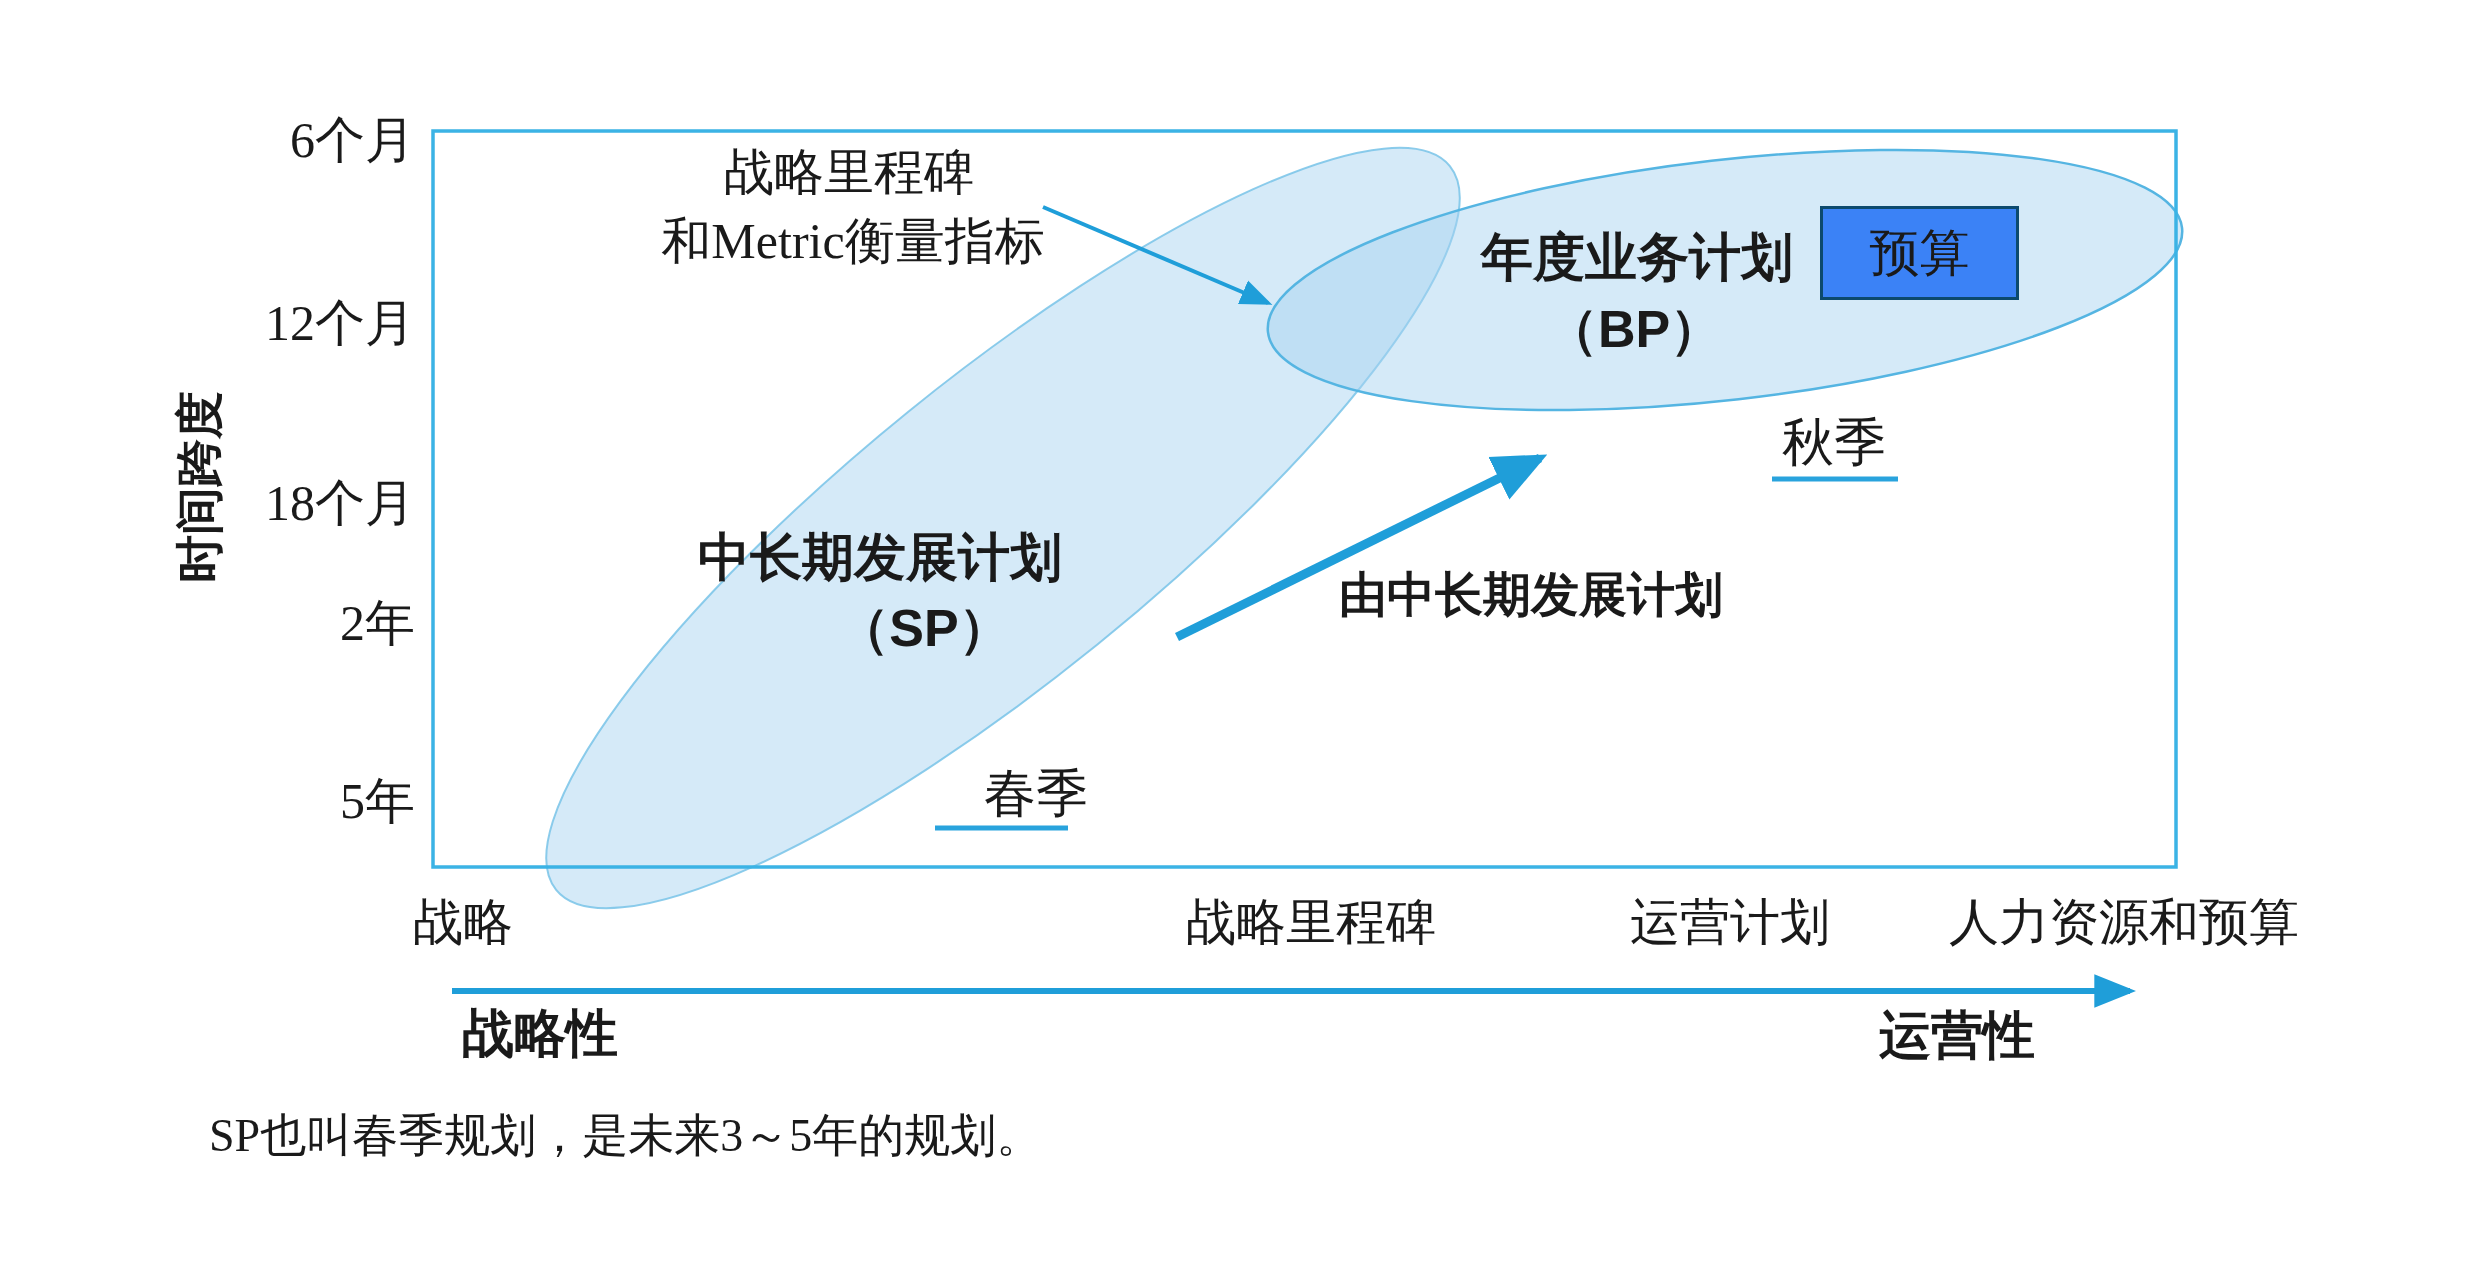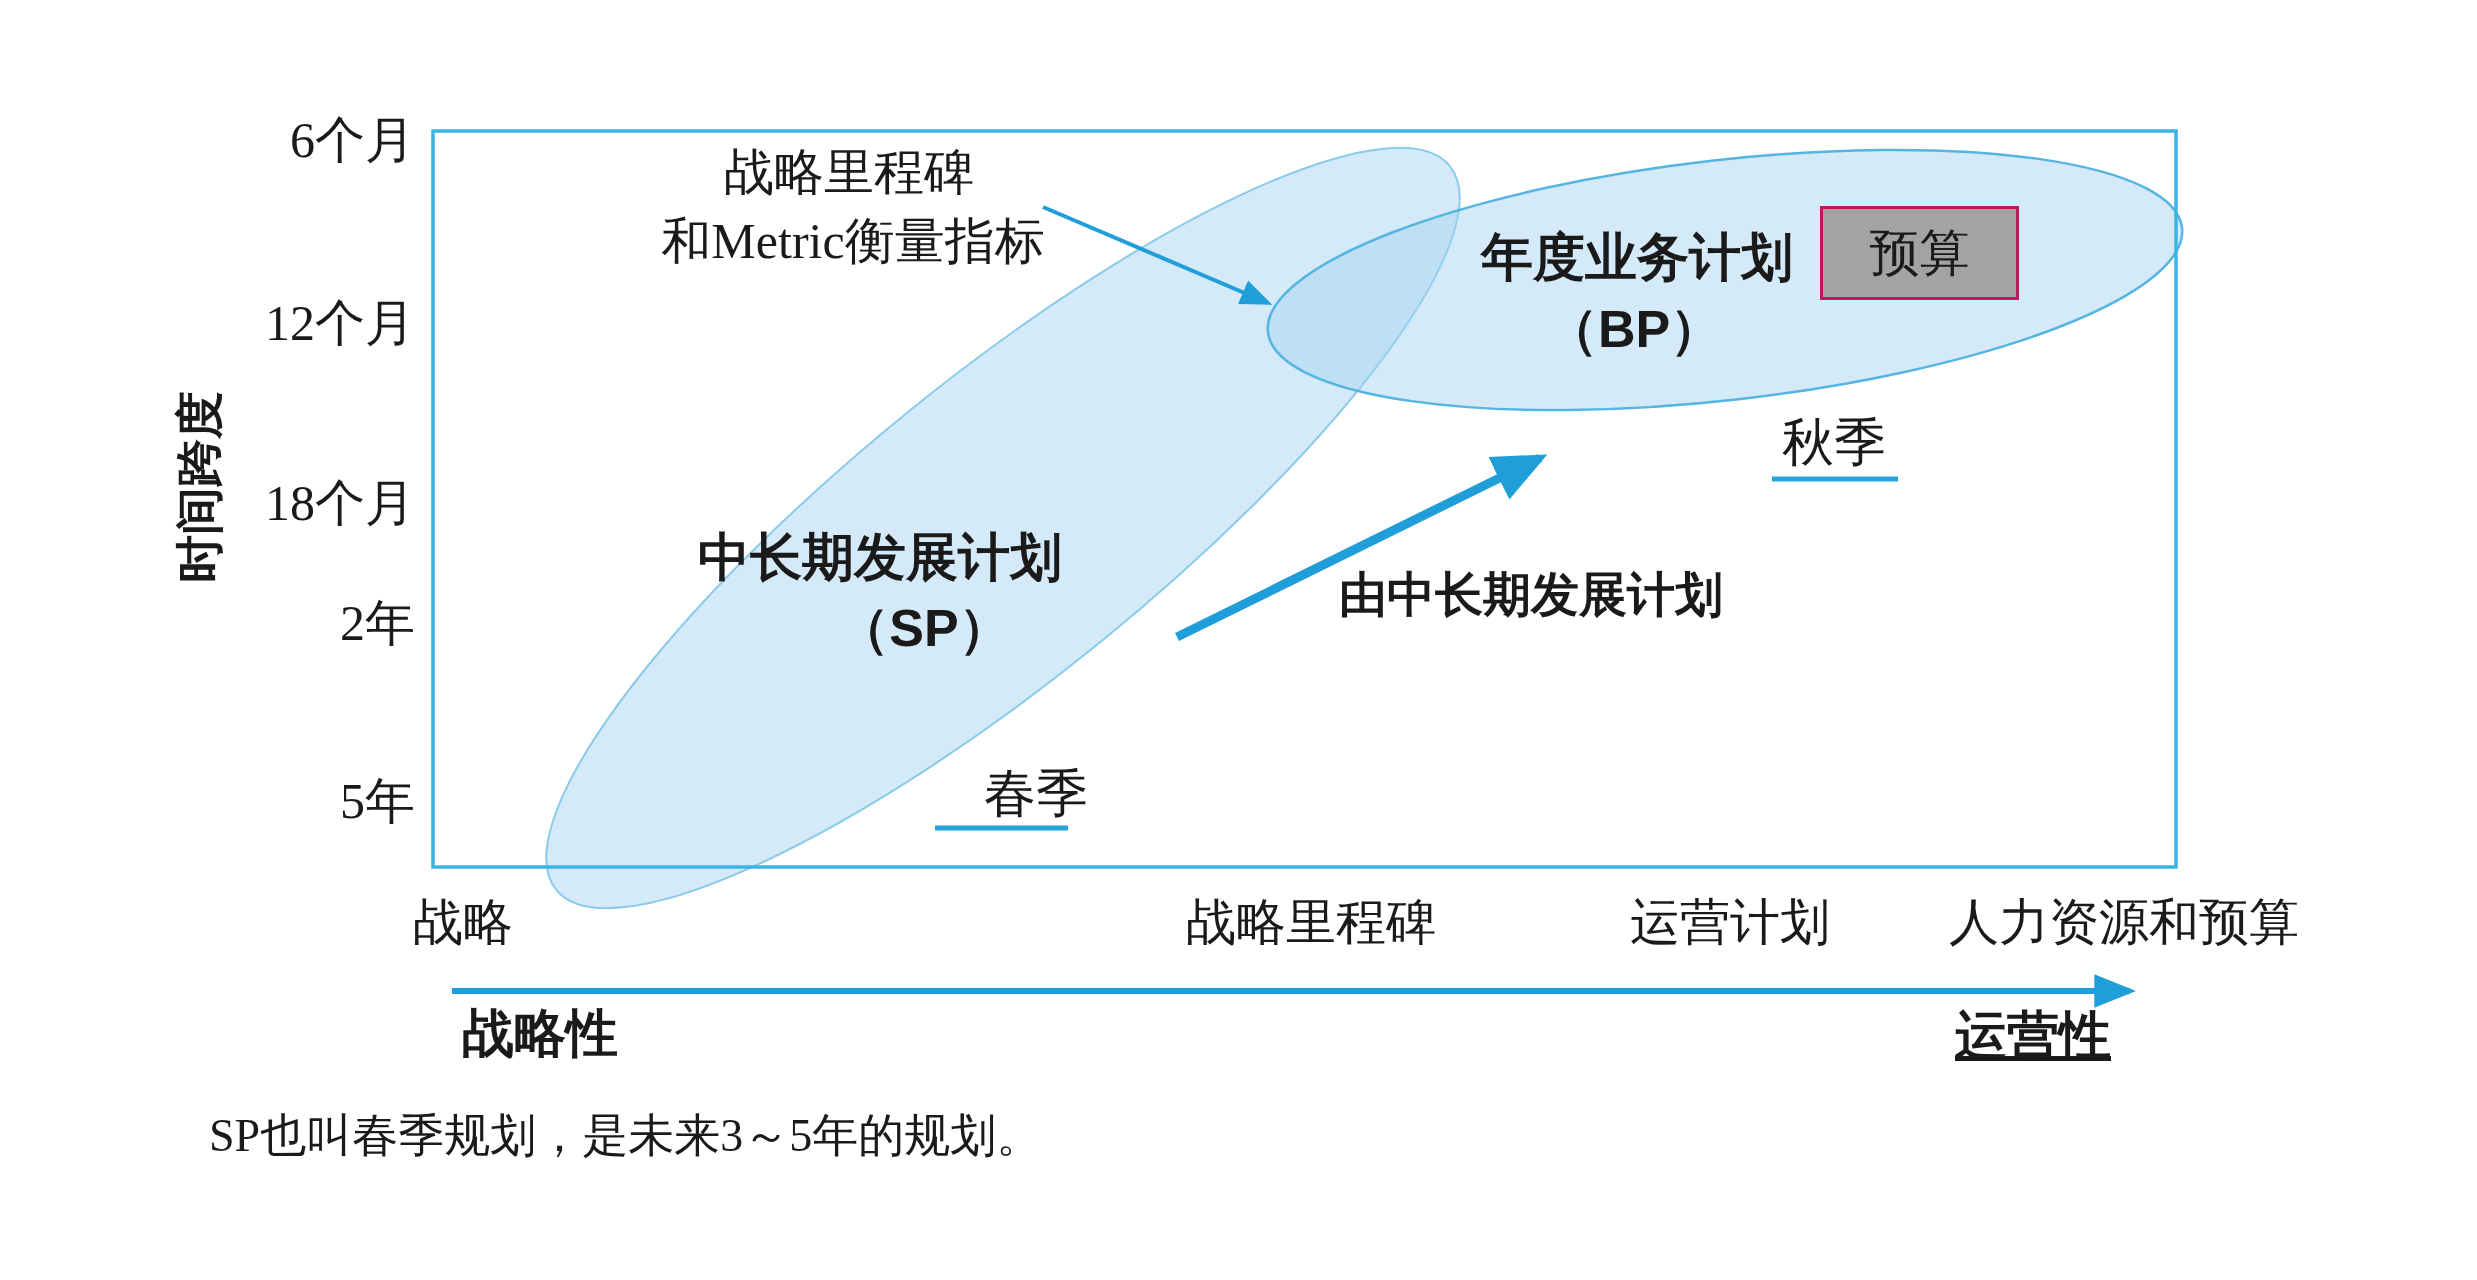--- a/index.html
+++ b/index.html
@@ -13,21 +13,21 @@
   .lbl { position:absolute; white-space:nowrap; color:#1a1a1a; line-height:1; }
   .ser { font-family:"Liberation Serif","DejaVu Serif",serif; font-size:50px; }
   .hei { font-family:"Liberation Sans","DejaVu Sans",sans-serif; font-weight:700; font-size:52px; }
   .ctr  { transform:translate(-50%,-50%); }
   .vctr { transform:translateY(-50%); }
   .rctr { text-align:right; transform:translateY(-50%); }
   .ylab { transform:translate(-50%,-50%) rotate(-90deg); font-size:48px; }
   .foot { font-size:46px; }
   #budget-box {
     position:absolute; left:1820px; top:206px; width:193px; height:88px;
-    border:3px solid #be185d; background:#a3a3a3;
+    border:3px solid #0c4a6e; background:#3b82f6;
     display:flex; align-items:center; justify-content:center;
   }
 </style>
 </head>
 <body>
 
 <div id="canvas">
 
   <svg id="shapes" width="2477" height="1280" viewBox="0 0 2477 1280">
     <defs>
@@ -82,17 +82,17 @@
   </div>
 
   <div class="lbl hei vctr" style="left:1339px; top:595px; font-size:48px;">由中长期发展计划</div>
 
   <div class="lbl ser ctr" style="left:463px; top:922px;">战略</div>
   <div class="lbl ser ctr" style="left:1311px; top:922px;">战略里程碑</div>
   <div class="lbl ser ctr" style="left:1730px; top:922px;">运营计划</div>
   <div class="lbl ser ctr" style="left:2124px; top:922px;">人力资源和预算</div>
 
   <div class="lbl hei vctr" style="left:462px; top:1033px;">战略性</div>
-  <div class="lbl hei vctr" style="left:1955px; top:1035px;text-decoration:underline;">运营性</div>
+  <div class="lbl hei vctr" style="left:1879px; top:1035px;">运营性</div>
 
   <div class="lbl ser foot vctr" style="left:177px; top:1136px;margin-left:32px;">SP也叫春季规划，是未来3～5年的规划。</div>
 
 </div>
 
 </body></html>

